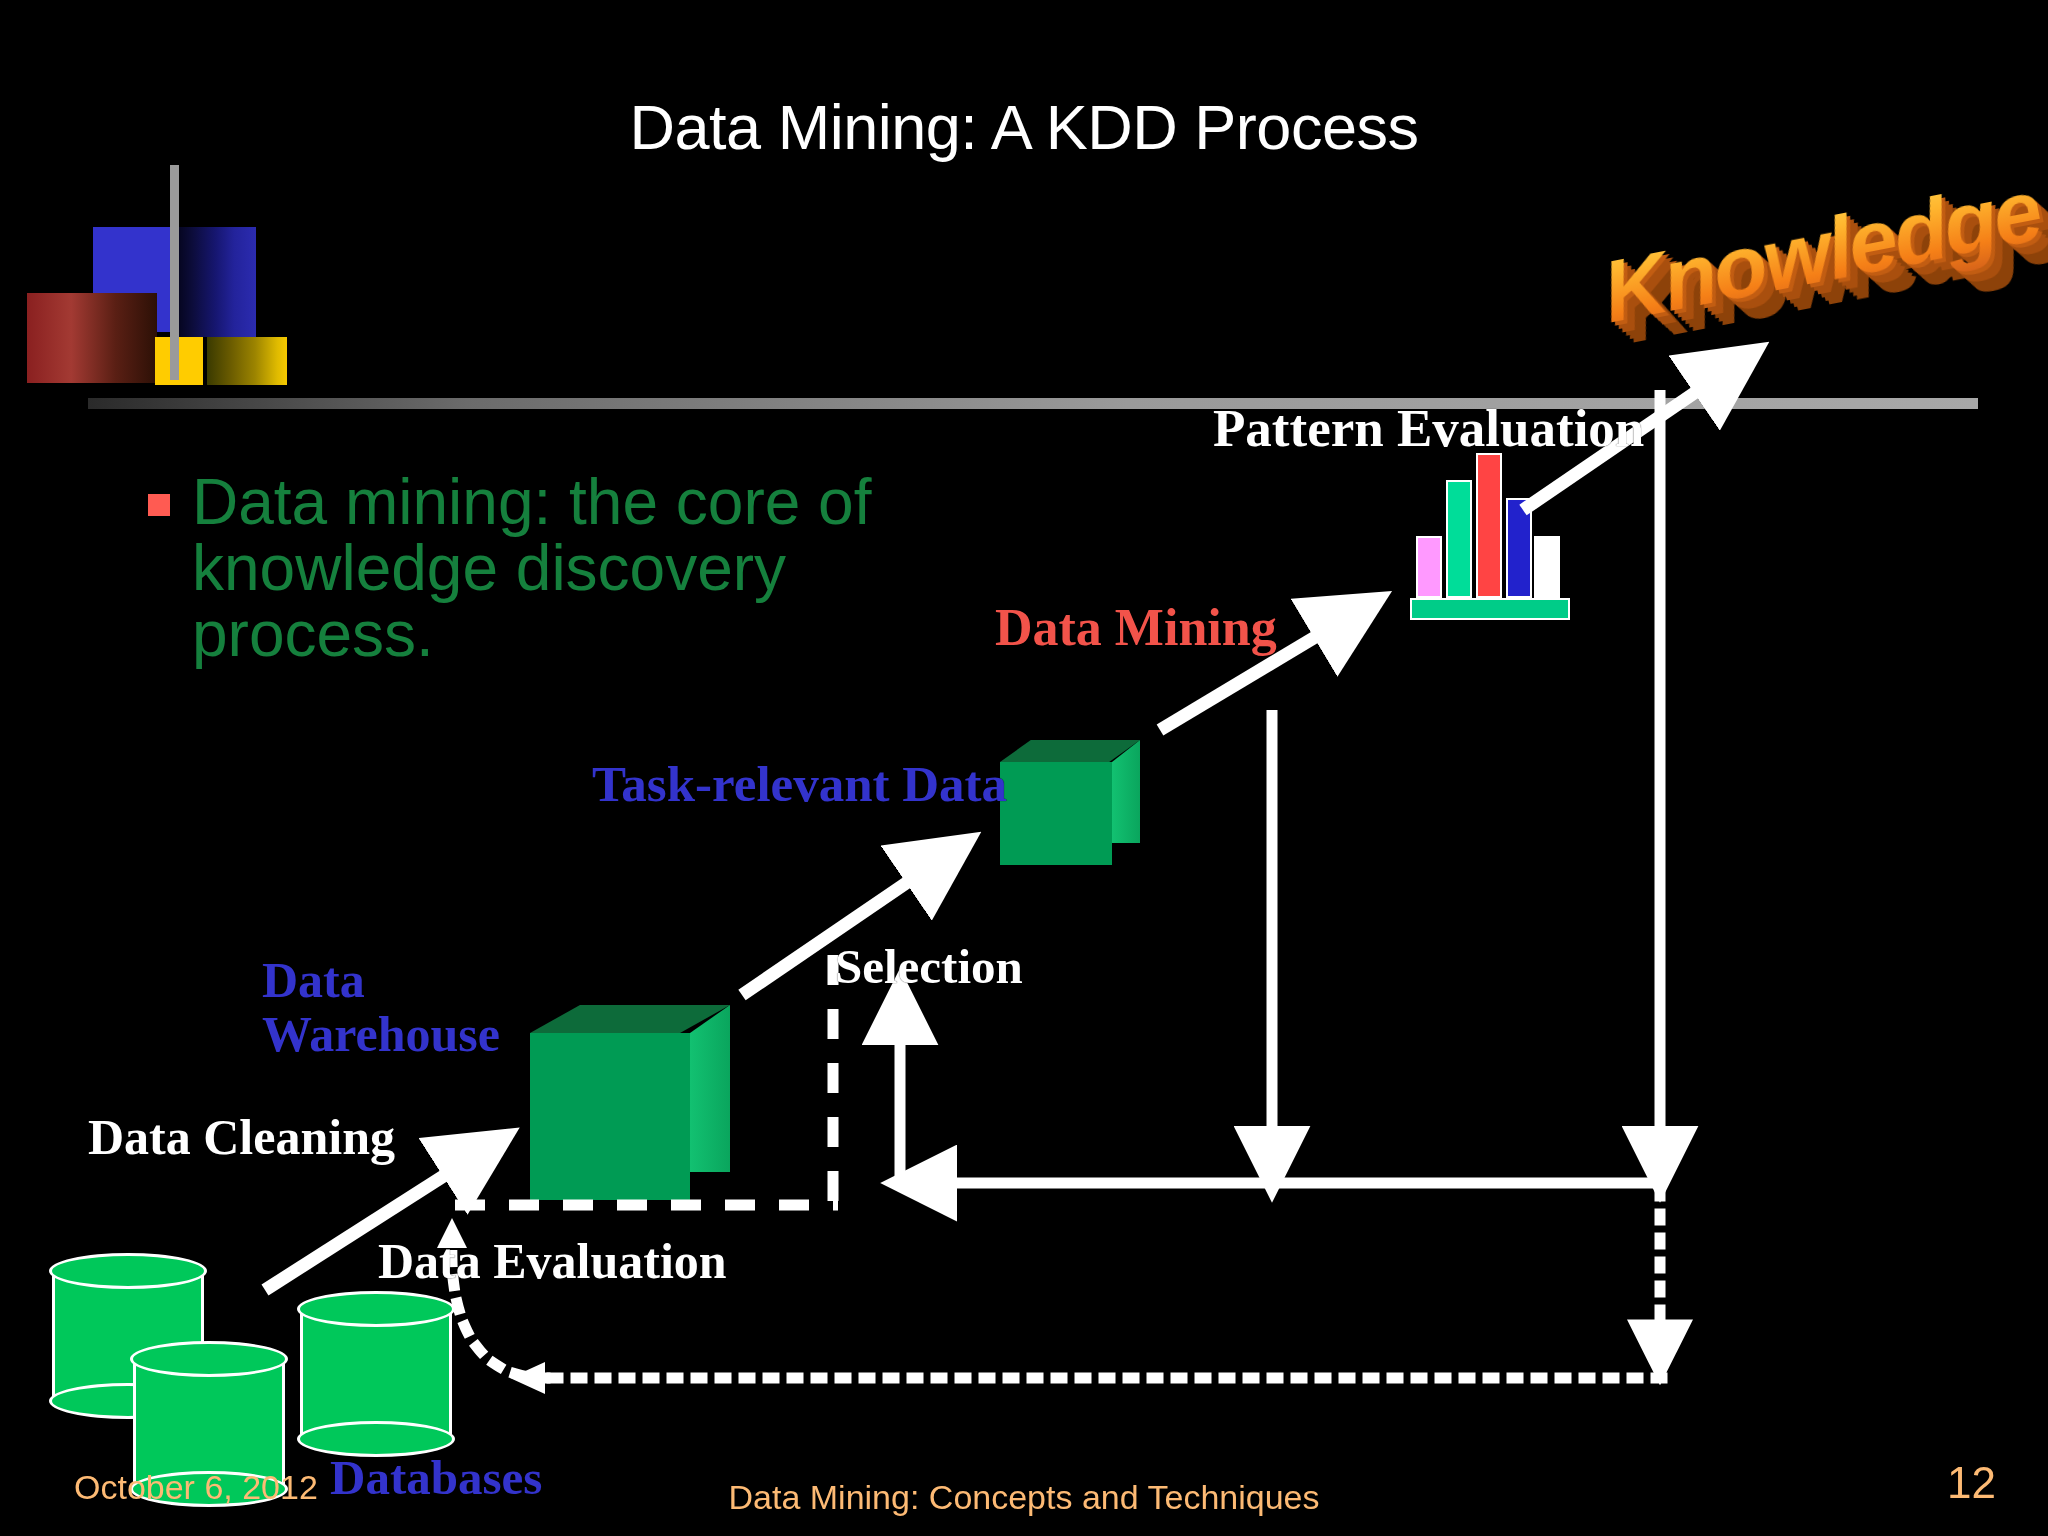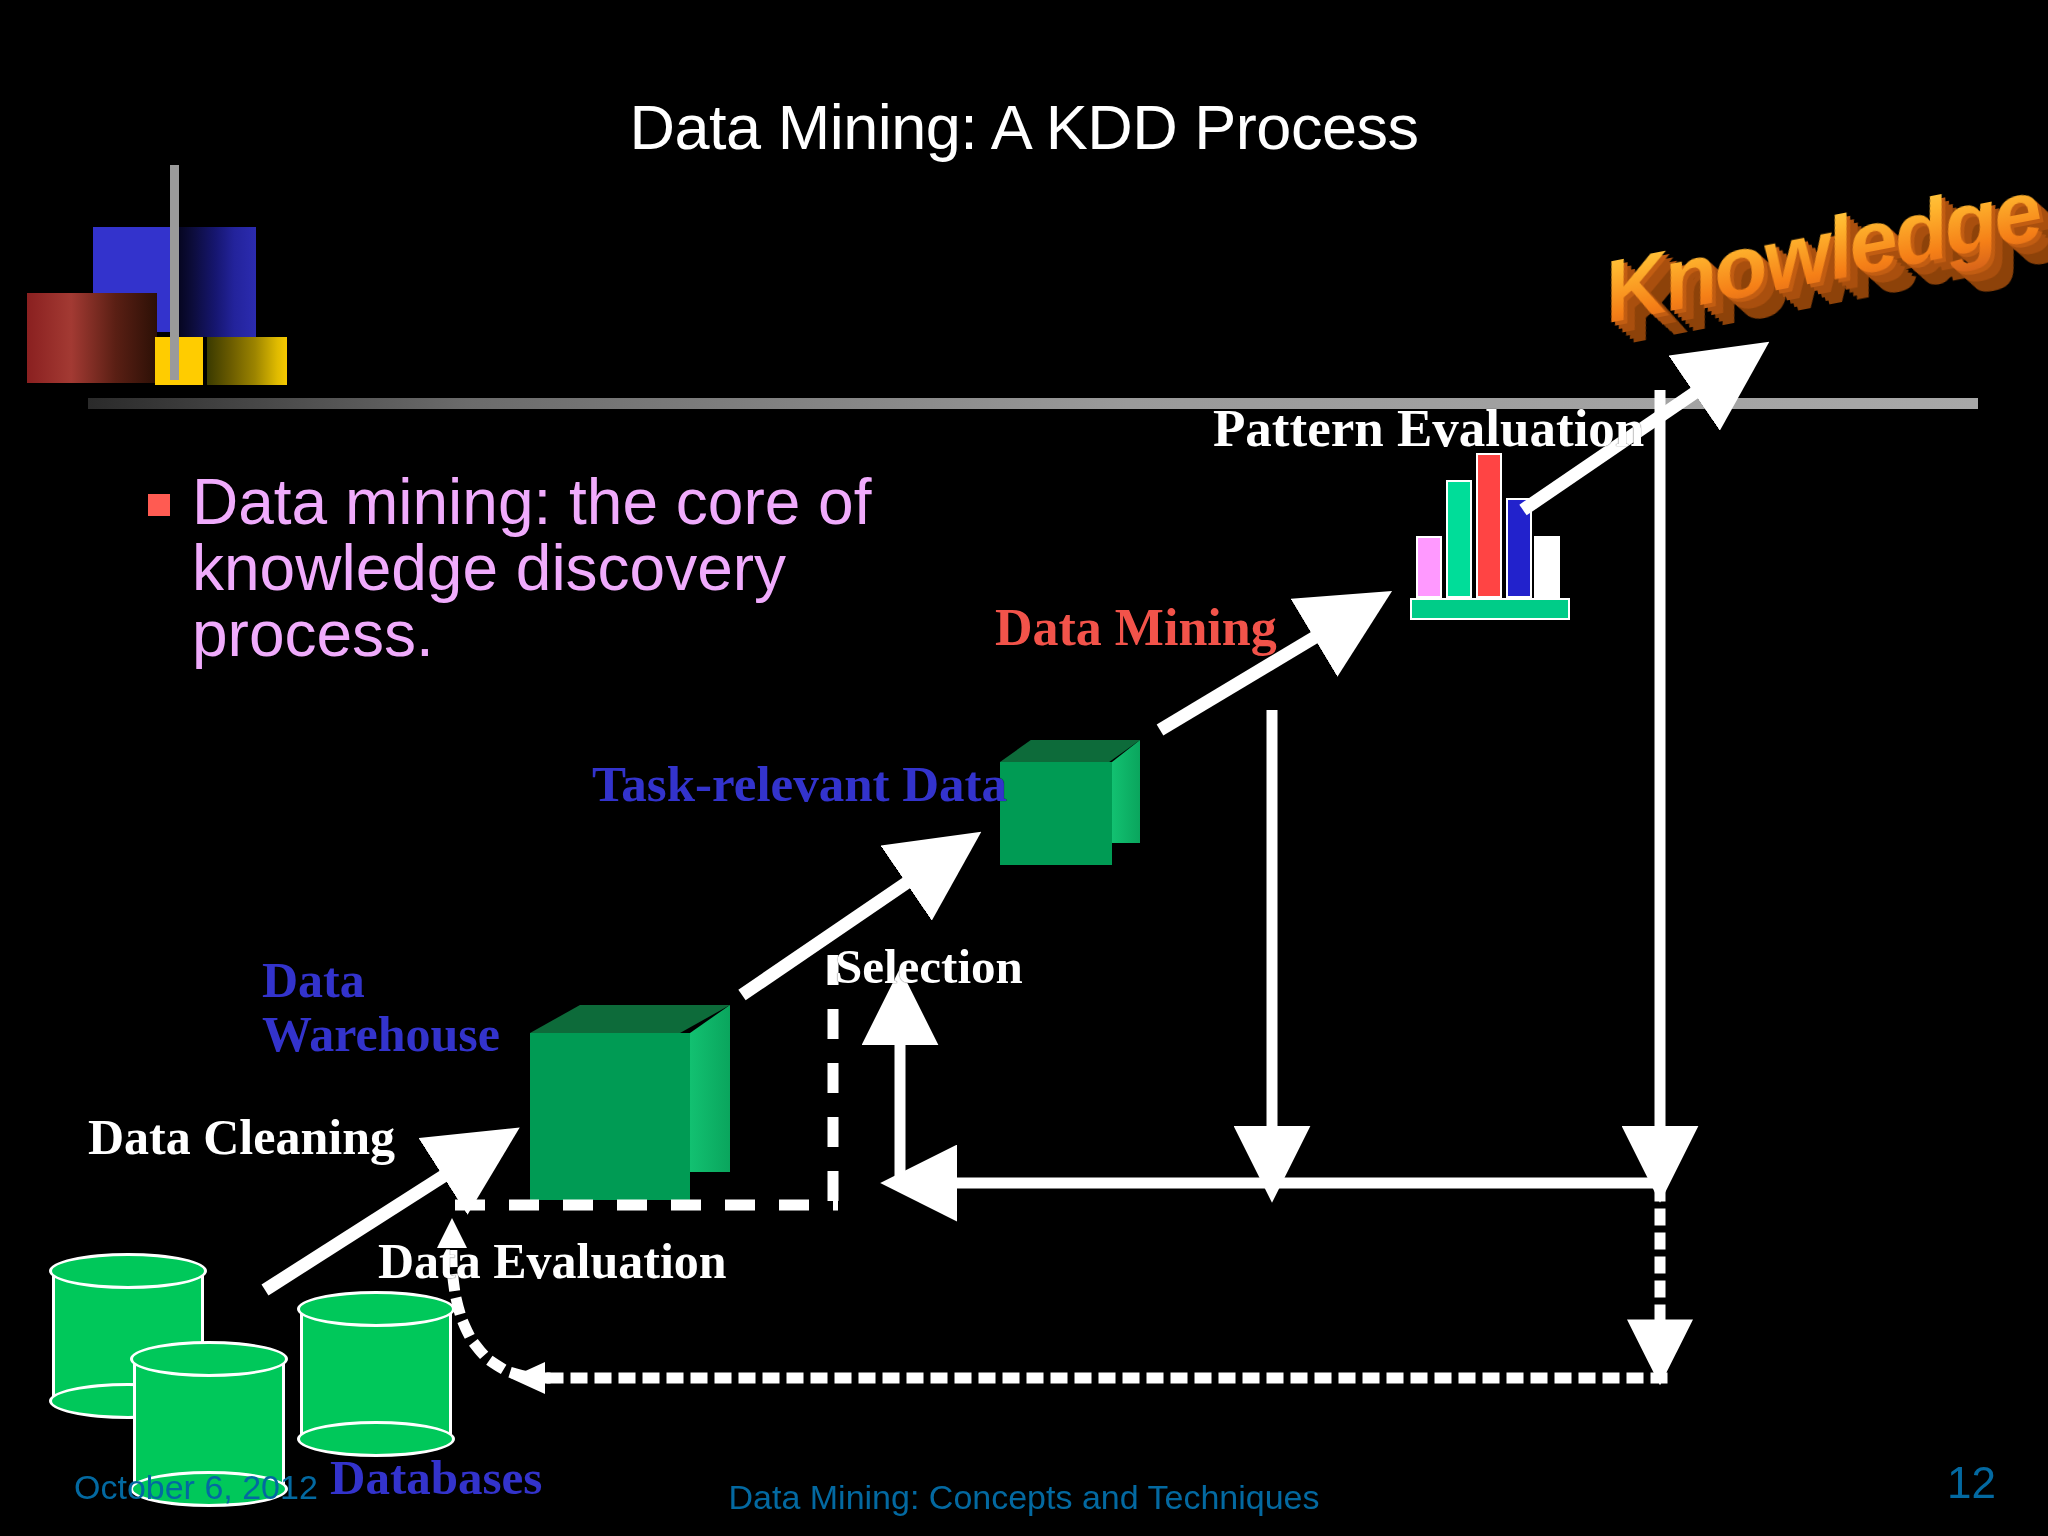--- a/index.html
+++ b/index.html
@@ -49,21 +49,21 @@
   
   .hrule {
     position: absolute; left: 88px; top: 398px; width: 1890px; height: 11px;
     background: linear-gradient(to right,#2a2a2a 0%,#6b6b6b 20%,#9a9a9a 55%,#a8a8a8 100%);
   }
 
   
   .bullet-row { position: absolute; left: 148px; top: 470px; width: 820px; display: flex; align-items: flex-start; }
   .bullet-marker { width: 22px; height: 22px; background:#ff5b52; margin-top: 24px; margin-right: 22px; flex: 0 0 auto; }
   .bullet-text {
-    color:#f0abfc; font-family:"Liberation Sans", sans-serif;
+    color:#15803d; font-family:"Liberation Sans", sans-serif;
     font-size: 64px; line-height: 1.03; font-weight: 400;
   }
 
   
   .dlabel {
     position: absolute; white-space: nowrap;
     font-family: "Liberation Serif", serif; font-weight: bold;
     text-shadow: 0 0 1px rgba(0,0,0,0.9);
   }
   #lbl-pattern-evaluation { left: 1213px; top: 398px; font-size: 53px; color:#ffffff; }
@@ -136,21 +136,21 @@
   
   #barchart { position: absolute; left: 1410px; top: 440px; width: 170px; height: 180px; }
   #barchart .base { position:absolute; left:0; bottom:0; width:160px; height:22px; background:#00cc88; border:2px solid #ffffff; box-sizing:border-box; }
   #barchart .bar  { position:absolute; bottom:22px; width:26px; border:2px solid #ffffff; box-sizing:border-box; }
 
   
   #overlay { position:absolute; left:0; top:0; width:2048px; height:1536px; pointer-events:none; }
 
   
   .footer-text {
-    position:absolute; color:#0369a1; font-family:"Liberation Sans", sans-serif;
+    position:absolute; color:#fdba74; font-family:"Liberation Sans", sans-serif;
     font-size: 34px; white-space: nowrap;
   }
   #footer-date { left: 74px;  top: 1468px; }
   #footer-center { left: 0; top: 1478px; width: 2048px; text-align:center; }
   #footer-page { right: 52px; top: 1458px; font-size: 44px; }
 </style>
 </head>
 <body>
 
 <div id="slide">

